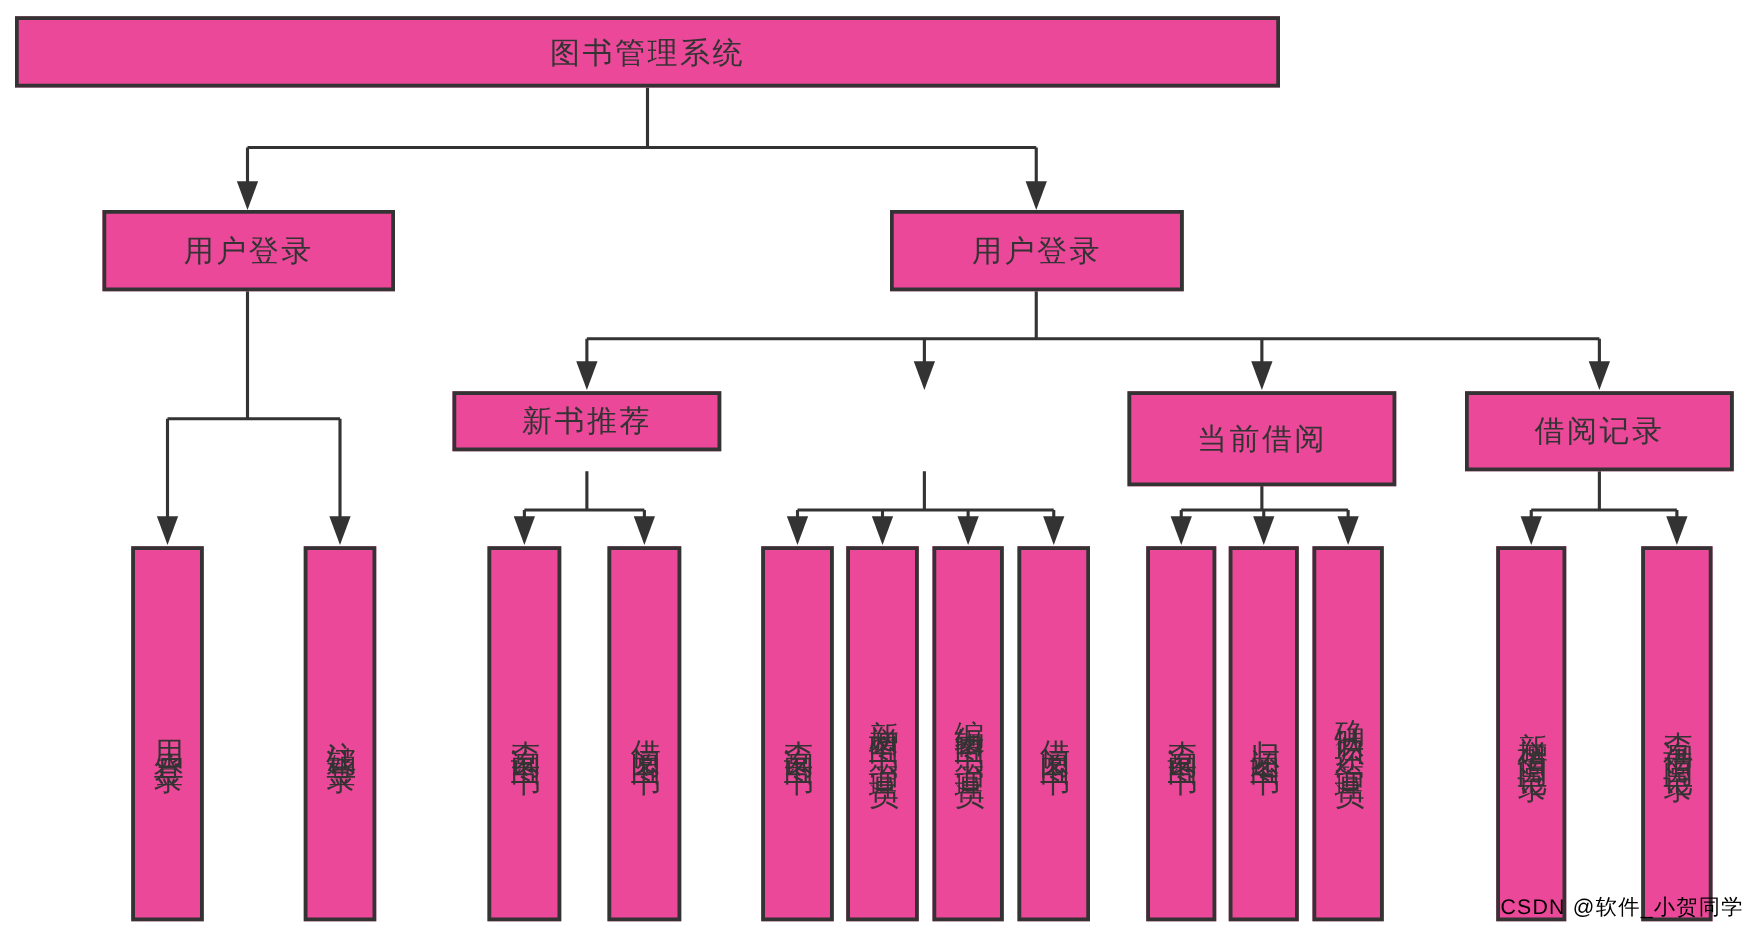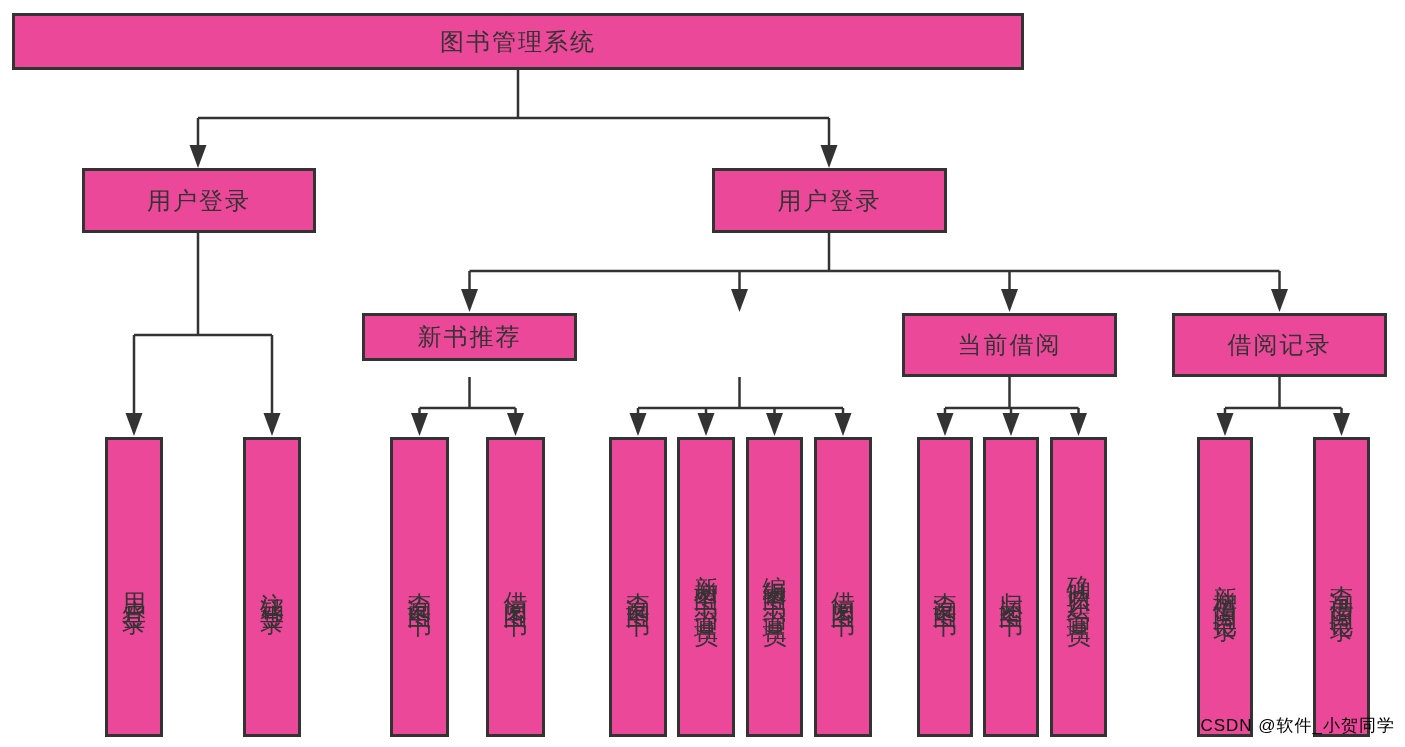--- a/index.html
+++ b/index.html
@@ -138,21 +138,21 @@
   <div class="node" style="left:82px; top:168px; width:234px; height:65px;">
     <span class="h-label">用户登录</span>
   </div>
   <div class="node" style="left:712px; top:168px; width:235px; height:65px;">
     <span class="h-label">用户登录</span>
   </div>
 
   <div class="node" style="left:362px; top:313px; width:215px; height:48px;">
     <span class="h-label">新书推荐</span>
   </div>
-  <div class="node" style="left:902px; top:313px; width:215px; height:64px;">
+  <div class="node" style="left:902px; top:313px; width:215px; height:76px;">
     <span class="h-label">当前借阅</span>
   </div>
   <div class="node" style="left:1172px; top:313px; width:215px; height:64px;">
     <span class="h-label">借阅记录</span>
   </div>
 
   <div class="node leaf" style="left:105px; top:437px; width:58px; height:300px;">
     <span class="v-label">用户登录</span>
   </div>
   <div class="node leaf" style="left:243px; top:437px; width:58px; height:300px;">

